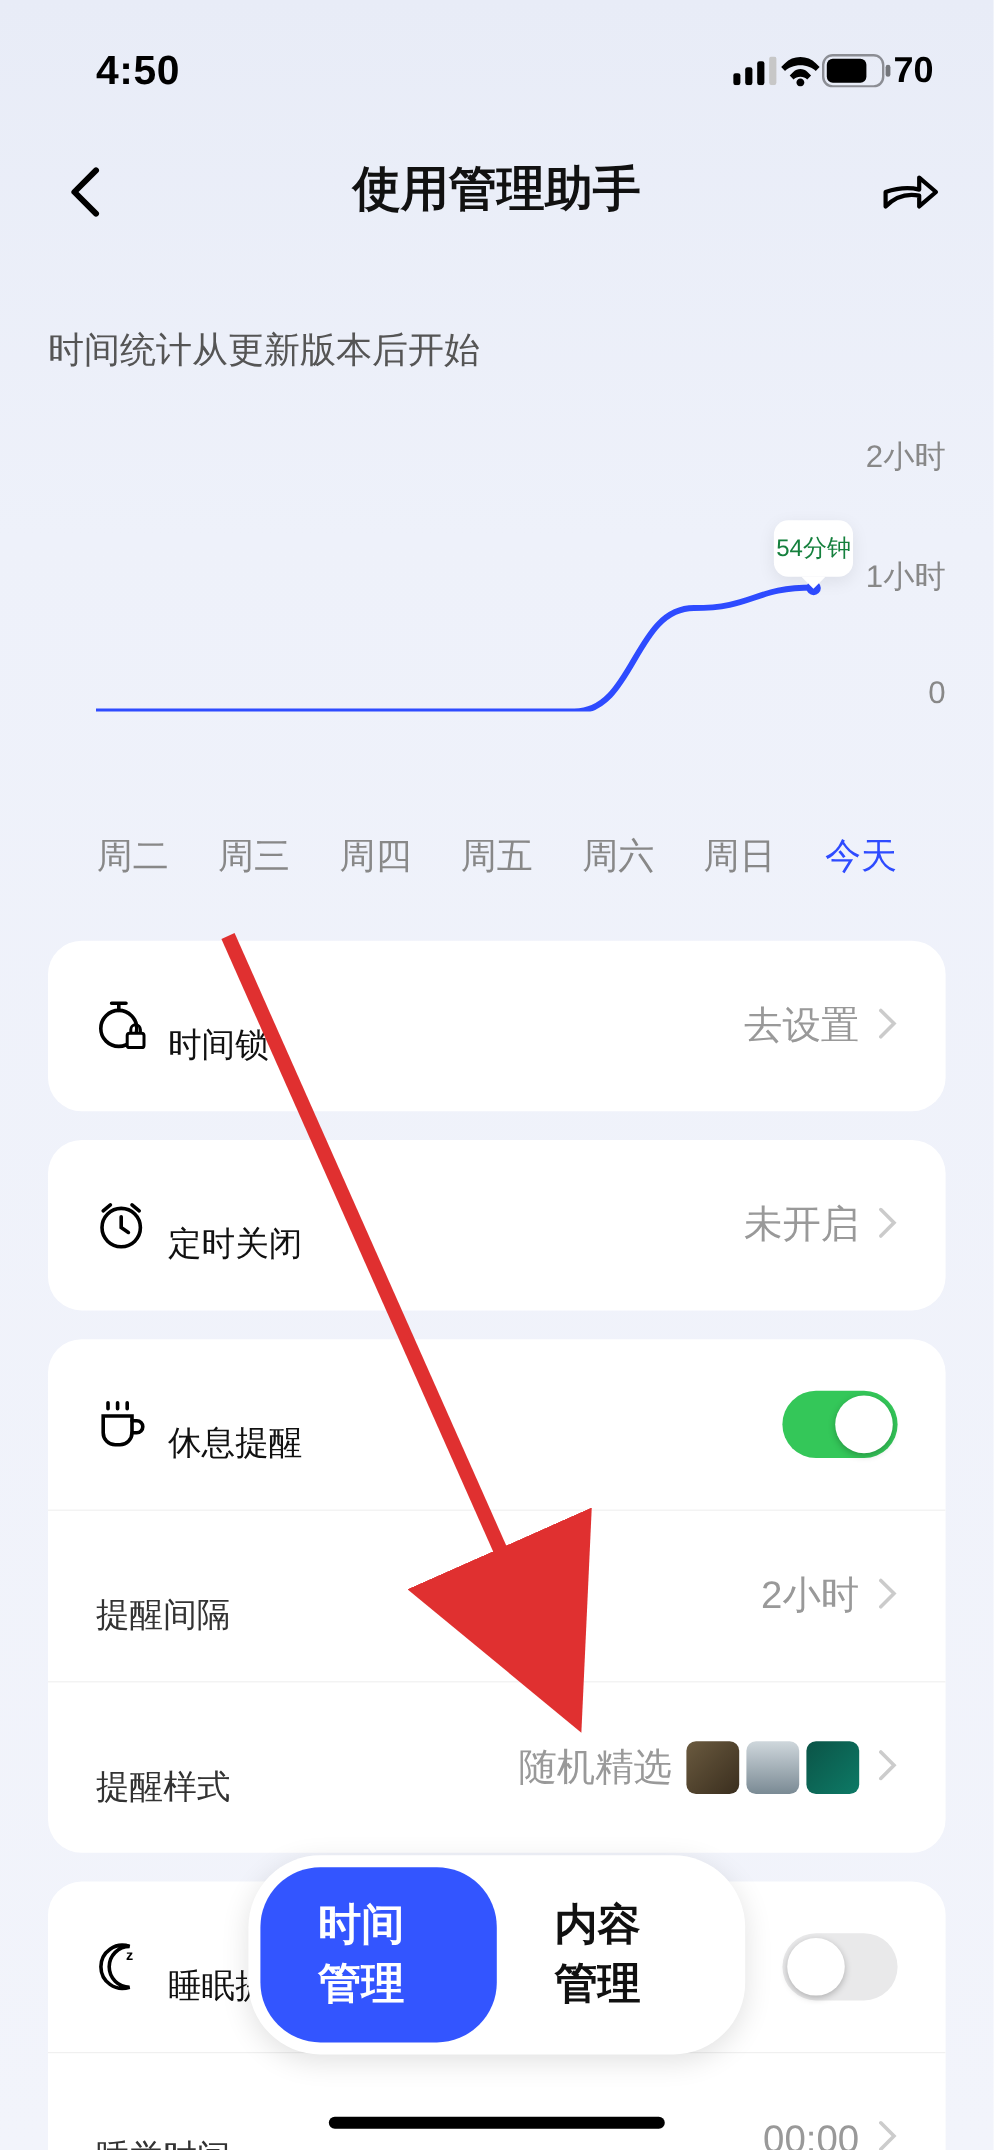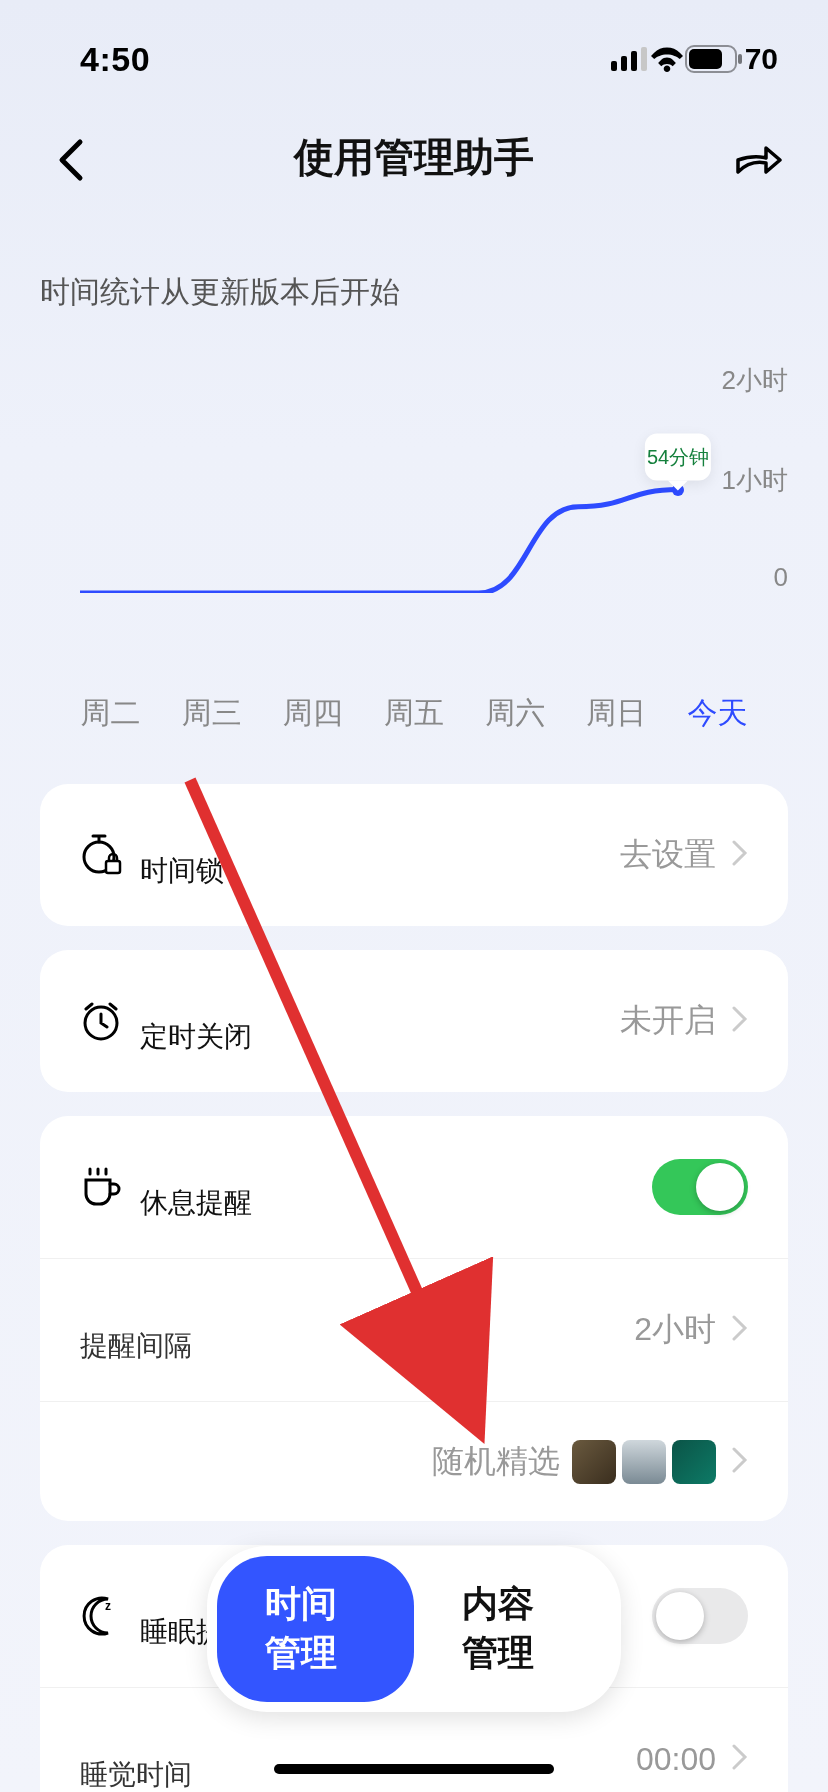--- a/index.html
+++ b/index.html
@@ -263,20 +263,21 @@
     </div>
     <div class="row">
       <span class="label sub">提醒间隔</span>
       <span class="spacer"></span>
       <span class="value">2小时</span>
       <span class="chev"><svg width="16" height="26" viewBox="0 0 16 26">
             <path d="M2 2l11 11L2 24" stroke="#999" stroke-width="3" fill="none" stroke-linecap="round"></path>
           </svg></span>
     </div>
     <div class="row">
+      <span class="label sub">提醒样式</span>
       <span class="spacer"></span>
       <span class="value">随机精选</span>
       <span class="thumbs">
         <span class="thumb a"></span>
         <span class="thumb b"></span>
         <span class="thumb c"></span>
       </span>
       <span class="chev"><svg width="16" height="26" viewBox="0 0 16 26">
             <path d="M2 2l11 11L2 24" stroke="#999" stroke-width="3" fill="none" stroke-linecap="round"></path>
           </svg></span>

